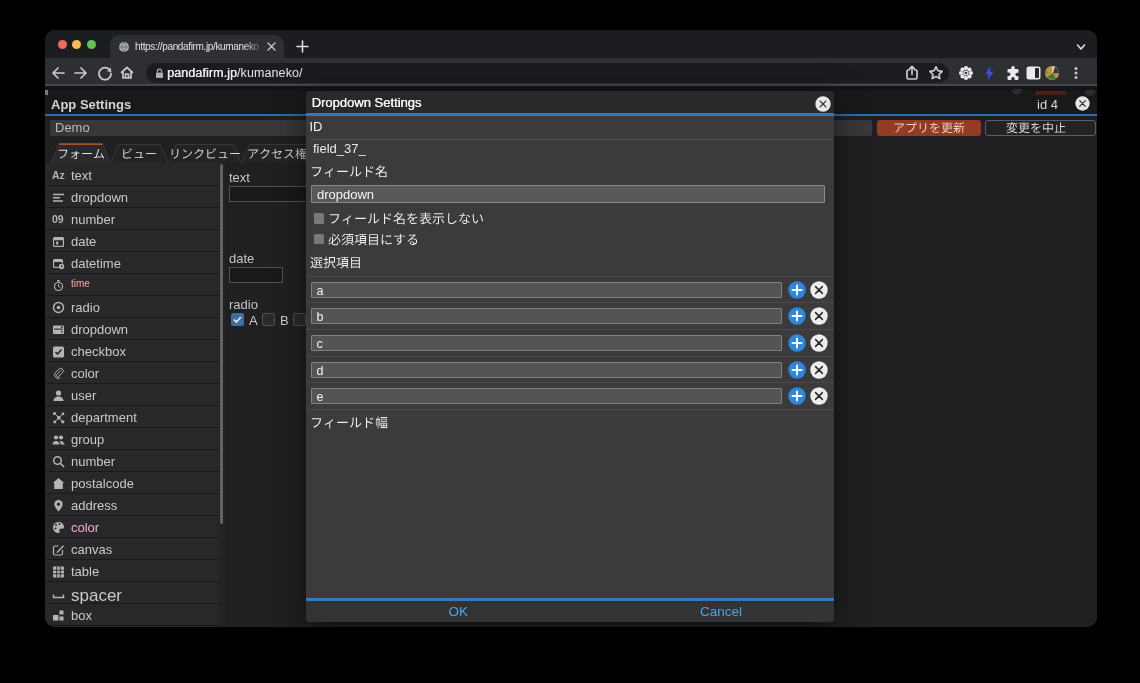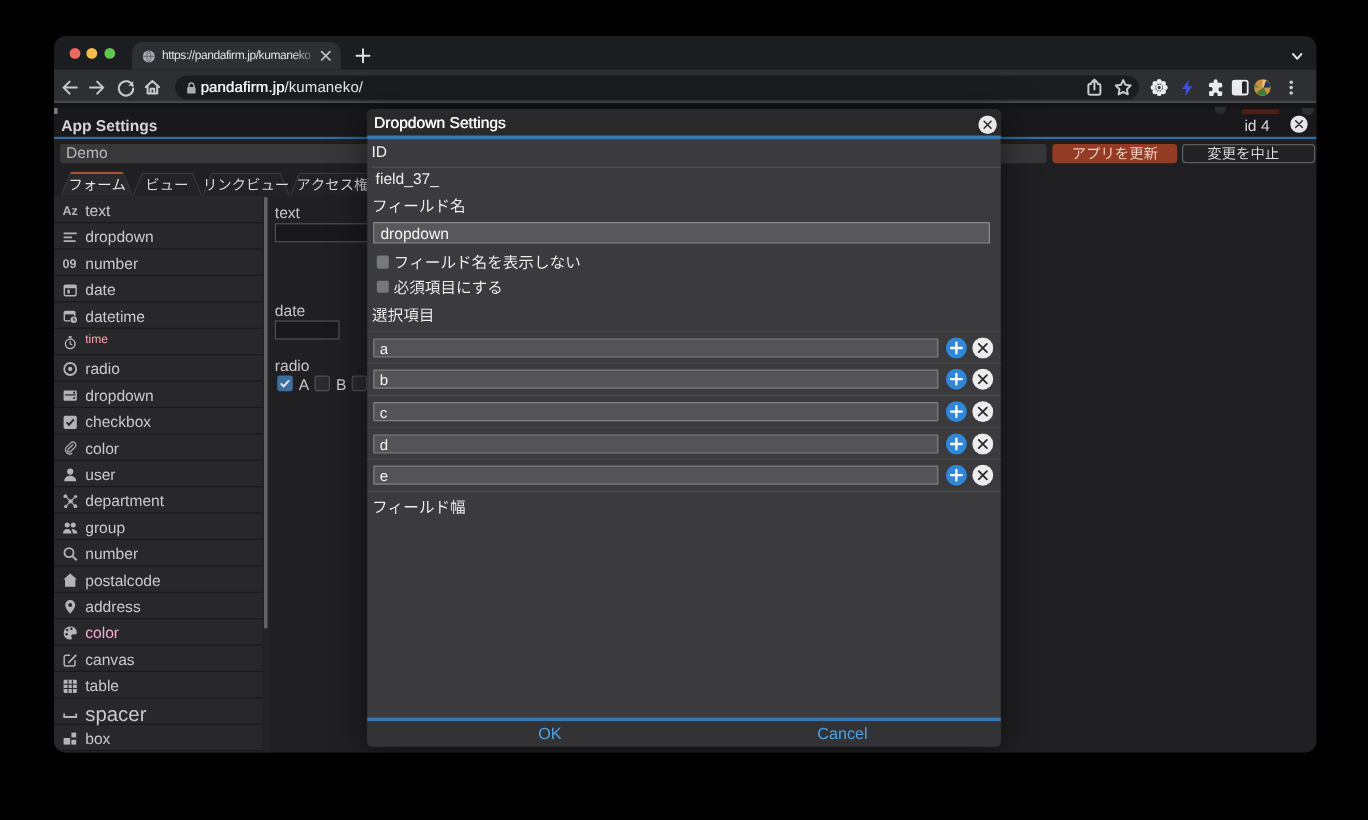--- a/index.html
+++ b/index.html
@@ -365,13 +365,13 @@
     <svg style="position:absolute;left:765px;top:357.3px" width="18" height="18" viewBox="0 0 18 18">
       <circle cx="9" cy="9" r="8.7" fill="#ededef"></circle>
       <path d="M5.6 5.6l6.8 6.8M12.4 5.6l-6.8 6.8" stroke="#2a2a2c" stroke-width="1.5" stroke-linecap="round"></path>
     </svg>
     <svg style="position:absolute;left:265px;top:383.5px;" width="80" height="18">
       <path transform="translate(0,13.3) scale(0.1)" d="M112 -86Q111 -85 111 -83Q110 -82 110 -80Q109 -75 107 -69Q106 -62 103 -56Q101 -49 98 -43Q94 -37 91 -32Q85 -24 77 -18Q70 -11 61 -6Q51 -1 39 3L31 -7Q43 -10 53 -15Q62 -19 69 -25Q76 -31 81 -38Q86 -44 89 -52Q93 -59 95 -67Q97 -74 98 -81Q96 -81 91 -81Q86 -81 79 -81Q73 -81 65 -81Q58 -81 51 -81Q44 -81 39 -81Q34 -81 32 -81Q28 -81 25 -80Q21 -80 19 -80V-92Q21 -91 23 -91Q25 -91 27 -91Q30 -91 32 -91Q33 -91 37 -91Q41 -91 47 -91Q52 -91 59 -91Q65 -91 71 -91Q78 -91 83 -91Q88 -91 92 -91Q96 -91 97 -91Q99 -91 100 -91Q102 -91 104 -92Z M146 -34Q154 -36 163 -39Q172 -42 180 -46Q187 -50 193 -53Q199 -57 205 -62Q211 -66 215 -71Q220 -76 224 -80L232 -72Q228 -68 222 -63Q217 -58 210 -53Q204 -48 197 -44Q193 -42 188 -39Q182 -36 176 -34Q170 -31 164 -28Q157 -26 151 -24ZM192 -47 202 -50V-1Q202 1 202 3Q202 5 203 7Q203 9 203 10H191Q191 9 191 7Q191 5 191 3Q192 1 192 -1Z M273 -56Q275 -56 278 -56Q281 -56 284 -56Q288 -56 291 -56Q293 -56 298 -56Q302 -56 308 -56Q314 -56 320 -56Q327 -56 334 -56Q340 -56 346 -56Q352 -56 356 -56Q361 -56 363 -56Q368 -56 371 -56Q374 -56 377 -56V-44Q375 -44 371 -44Q367 -44 363 -44Q361 -44 356 -44Q352 -44 346 -44Q340 -44 334 -44Q327 -44 320 -44Q314 -44 308 -44Q302 -44 298 -44Q293 -44 291 -44Q286 -44 281 -44Q276 -44 273 -44Z M458 -3Q458 -4 459 -6Q459 -8 459 -10Q459 -11 459 -16Q459 -20 459 -27Q459 -33 459 -41Q459 -48 459 -56Q459 -63 459 -70Q459 -77 459 -81Q459 -86 459 -88Q459 -92 459 -94Q458 -97 458 -98H470Q470 -97 470 -94Q470 -92 470 -88Q470 -86 470 -81Q470 -77 470 -70Q470 -64 470 -56Q470 -49 470 -41Q470 -34 470 -28Q470 -22 470 -18Q470 -14 470 -13Q476 -16 483 -20Q490 -25 496 -31Q503 -38 508 -45L514 -36Q508 -28 501 -22Q493 -15 485 -9Q477 -4 469 0Q468 1 467 2Q466 2 465 3ZM399 -3Q407 -9 413 -18Q418 -26 421 -35Q423 -40 423 -46Q424 -53 425 -61Q425 -68 425 -75Q425 -82 425 -88Q425 -91 425 -93Q425 -95 424 -97H436Q436 -96 436 -95Q436 -93 436 -92Q435 -90 435 -88Q435 -82 435 -75Q435 -68 435 -60Q434 -52 434 -44Q433 -37 431 -32Q429 -22 423 -13Q417 -4 408 3Z M605 -94Q607 -91 609 -88Q611 -84 614 -81Q616 -77 617 -74L610 -71Q608 -74 606 -77Q604 -81 602 -84Q600 -88 598 -90ZM621 -100Q623 -98 625 -94Q627 -91 629 -87Q632 -84 633 -81L626 -77Q624 -81 622 -84Q620 -87 618 -91Q616 -94 614 -97ZM560 -10Q560 -12 560 -17Q560 -23 560 -30Q560 -38 560 -46Q560 -55 560 -63Q560 -70 560 -77Q560 -83 560 -85Q560 -88 559 -92Q559 -96 559 -99H571Q571 -96 571 -92Q571 -88 571 -85Q571 -80 571 -73Q571 -66 571 -58Q571 -50 571 -42Q571 -34 571 -28Q571 -21 571 -16Q571 -11 571 -10Q571 -8 571 -5Q571 -2 571 1Q571 3 571 6H559Q559 3 559 -2Q560 -6 560 -10ZM568 -65Q575 -63 582 -60Q590 -58 598 -55Q606 -52 613 -49Q621 -45 626 -43L622 -32Q616 -35 609 -38Q602 -41 595 -44Q587 -47 580 -49Q574 -52 568 -53Z M676 -109H684V10H676ZM659 -85H698V-76H666V-16H659ZM694 -85H702V-27Q702 -25 701 -23Q701 -21 699 -19Q697 -18 695 -18Q692 -18 689 -18Q689 -19 688 -22Q687 -24 686 -26Q689 -26 691 -26Q692 -26 693 -26Q694 -26 694 -27ZM706 -102H774V-94H706ZM721 -77V-62H758V-77ZM713 -85H767V-55H713ZM711 -23H769V-15H711ZM711 -2H769V6H711ZM707 -45H772V10H763V-37H716V10H707ZM734 -40H743V3H734Z" fill="#f0f0f2"></path>
     </svg>
     <div style="position:absolute;left:261px;top:568px;width:528px;height:2.5px;background:#3579b8"></div>
     <div style="position:absolute;left:261px;top:570.5px;width:528px;height:21.5px;background:#333335;border-radius:0 0 4px 4px"></div>
     <div style="position:absolute;left:363px;top:573.5px;font-size:13.5px;color:#4aa3e8;white-space:nowrap;width:60px;text-align:right">OK</div>
-    <div style="position:absolute;left:617px;top:573.5px;font-size:13.5px;color:#4aa3e8;white-space:nowrap;width:80px;text-align:center">Cancel</div>
+    <div style="position:absolute;left:617px;top:573.5px;font-size:13.5px;color:#4aa3e8;white-space:nowrap;width:80px;text-align:right">Cancel</div>
 </div>
 </body></html>

